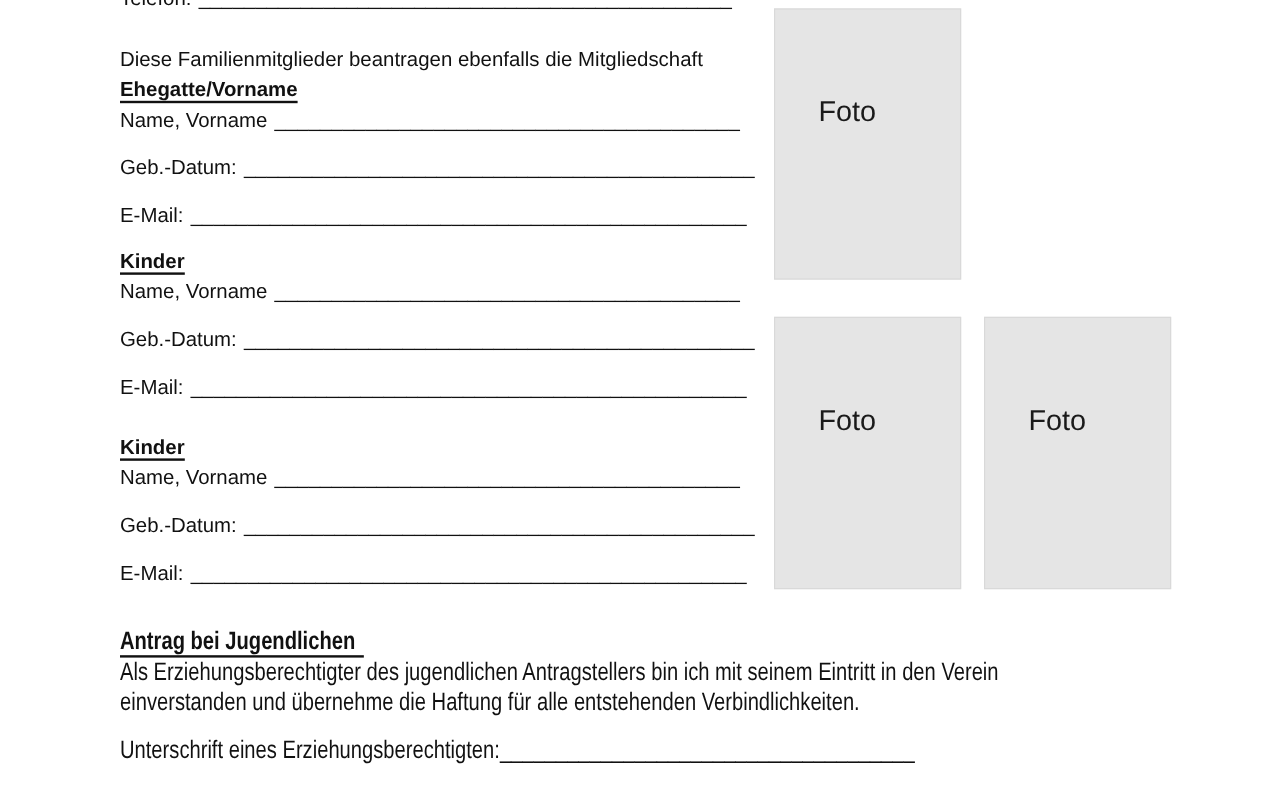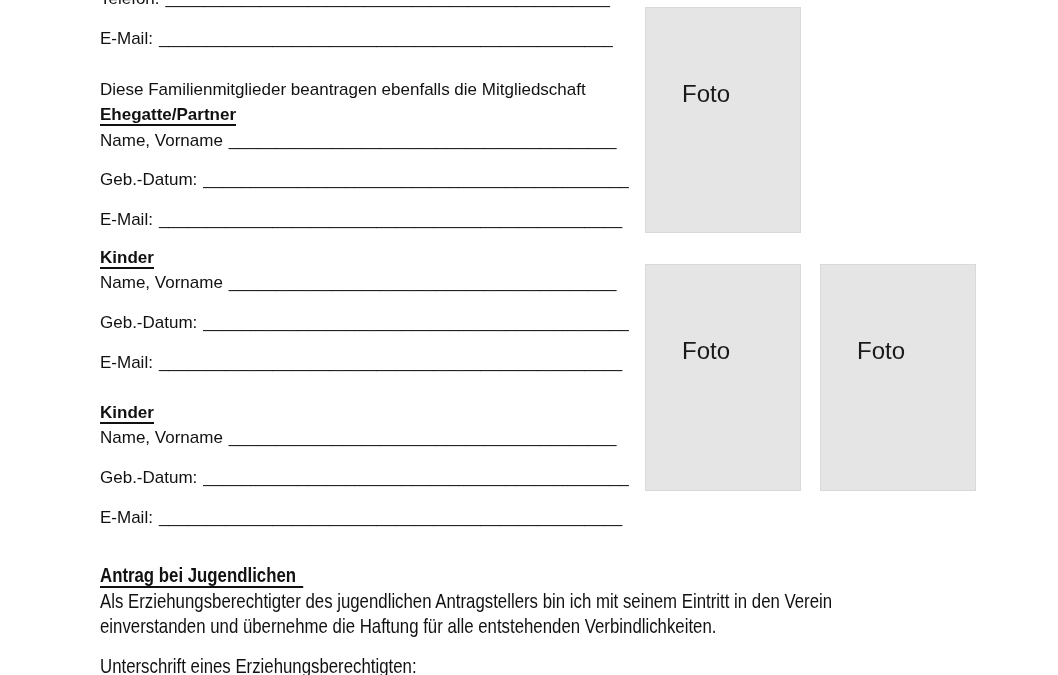--- a/index.html
+++ b/index.html
@@ -80,28 +80,25 @@
 <body>
 
 <div class="page">
 
   <div class="text-col">
 
     <div class="fline" style="margin-top:-12px">
       <span class="lbl">Telefon:</span><span class="blank">_______________________________________________</span>
     </div>
 
-    <div class="fline" style="margin-top:18px">
-      <span class="lbl">E-Mail:</span><span class="blank">________________________________________________</span>
-    </div>
 
     <div class="intro" style="margin-top:29px">Diese Familienmitglieder beantragen ebenfalls die Mitgliedschaft</div>
 
     <div class="heading" style="margin-top:3px">
-      <span class="u">Ehegatte/Partner</span>
+      <span class="u">Ehegatte/Vorname</span>
     </div>
     <div class="fline" style="margin-top:4px">
       <span class="lbl">Name, Vorname</span><span class="blank">_________________________________________</span>
     </div>
     <div class="fline" style="margin-top:17px">
       <span class="lbl">Geb.-Datum:</span><span class="blank">_____________________________________________</span>
     </div>
     <div class="fline" style="margin-top:18px">
       <span class="lbl">E-Mail:</span><span class="blank">_________________________________________________</span>
     </div>

